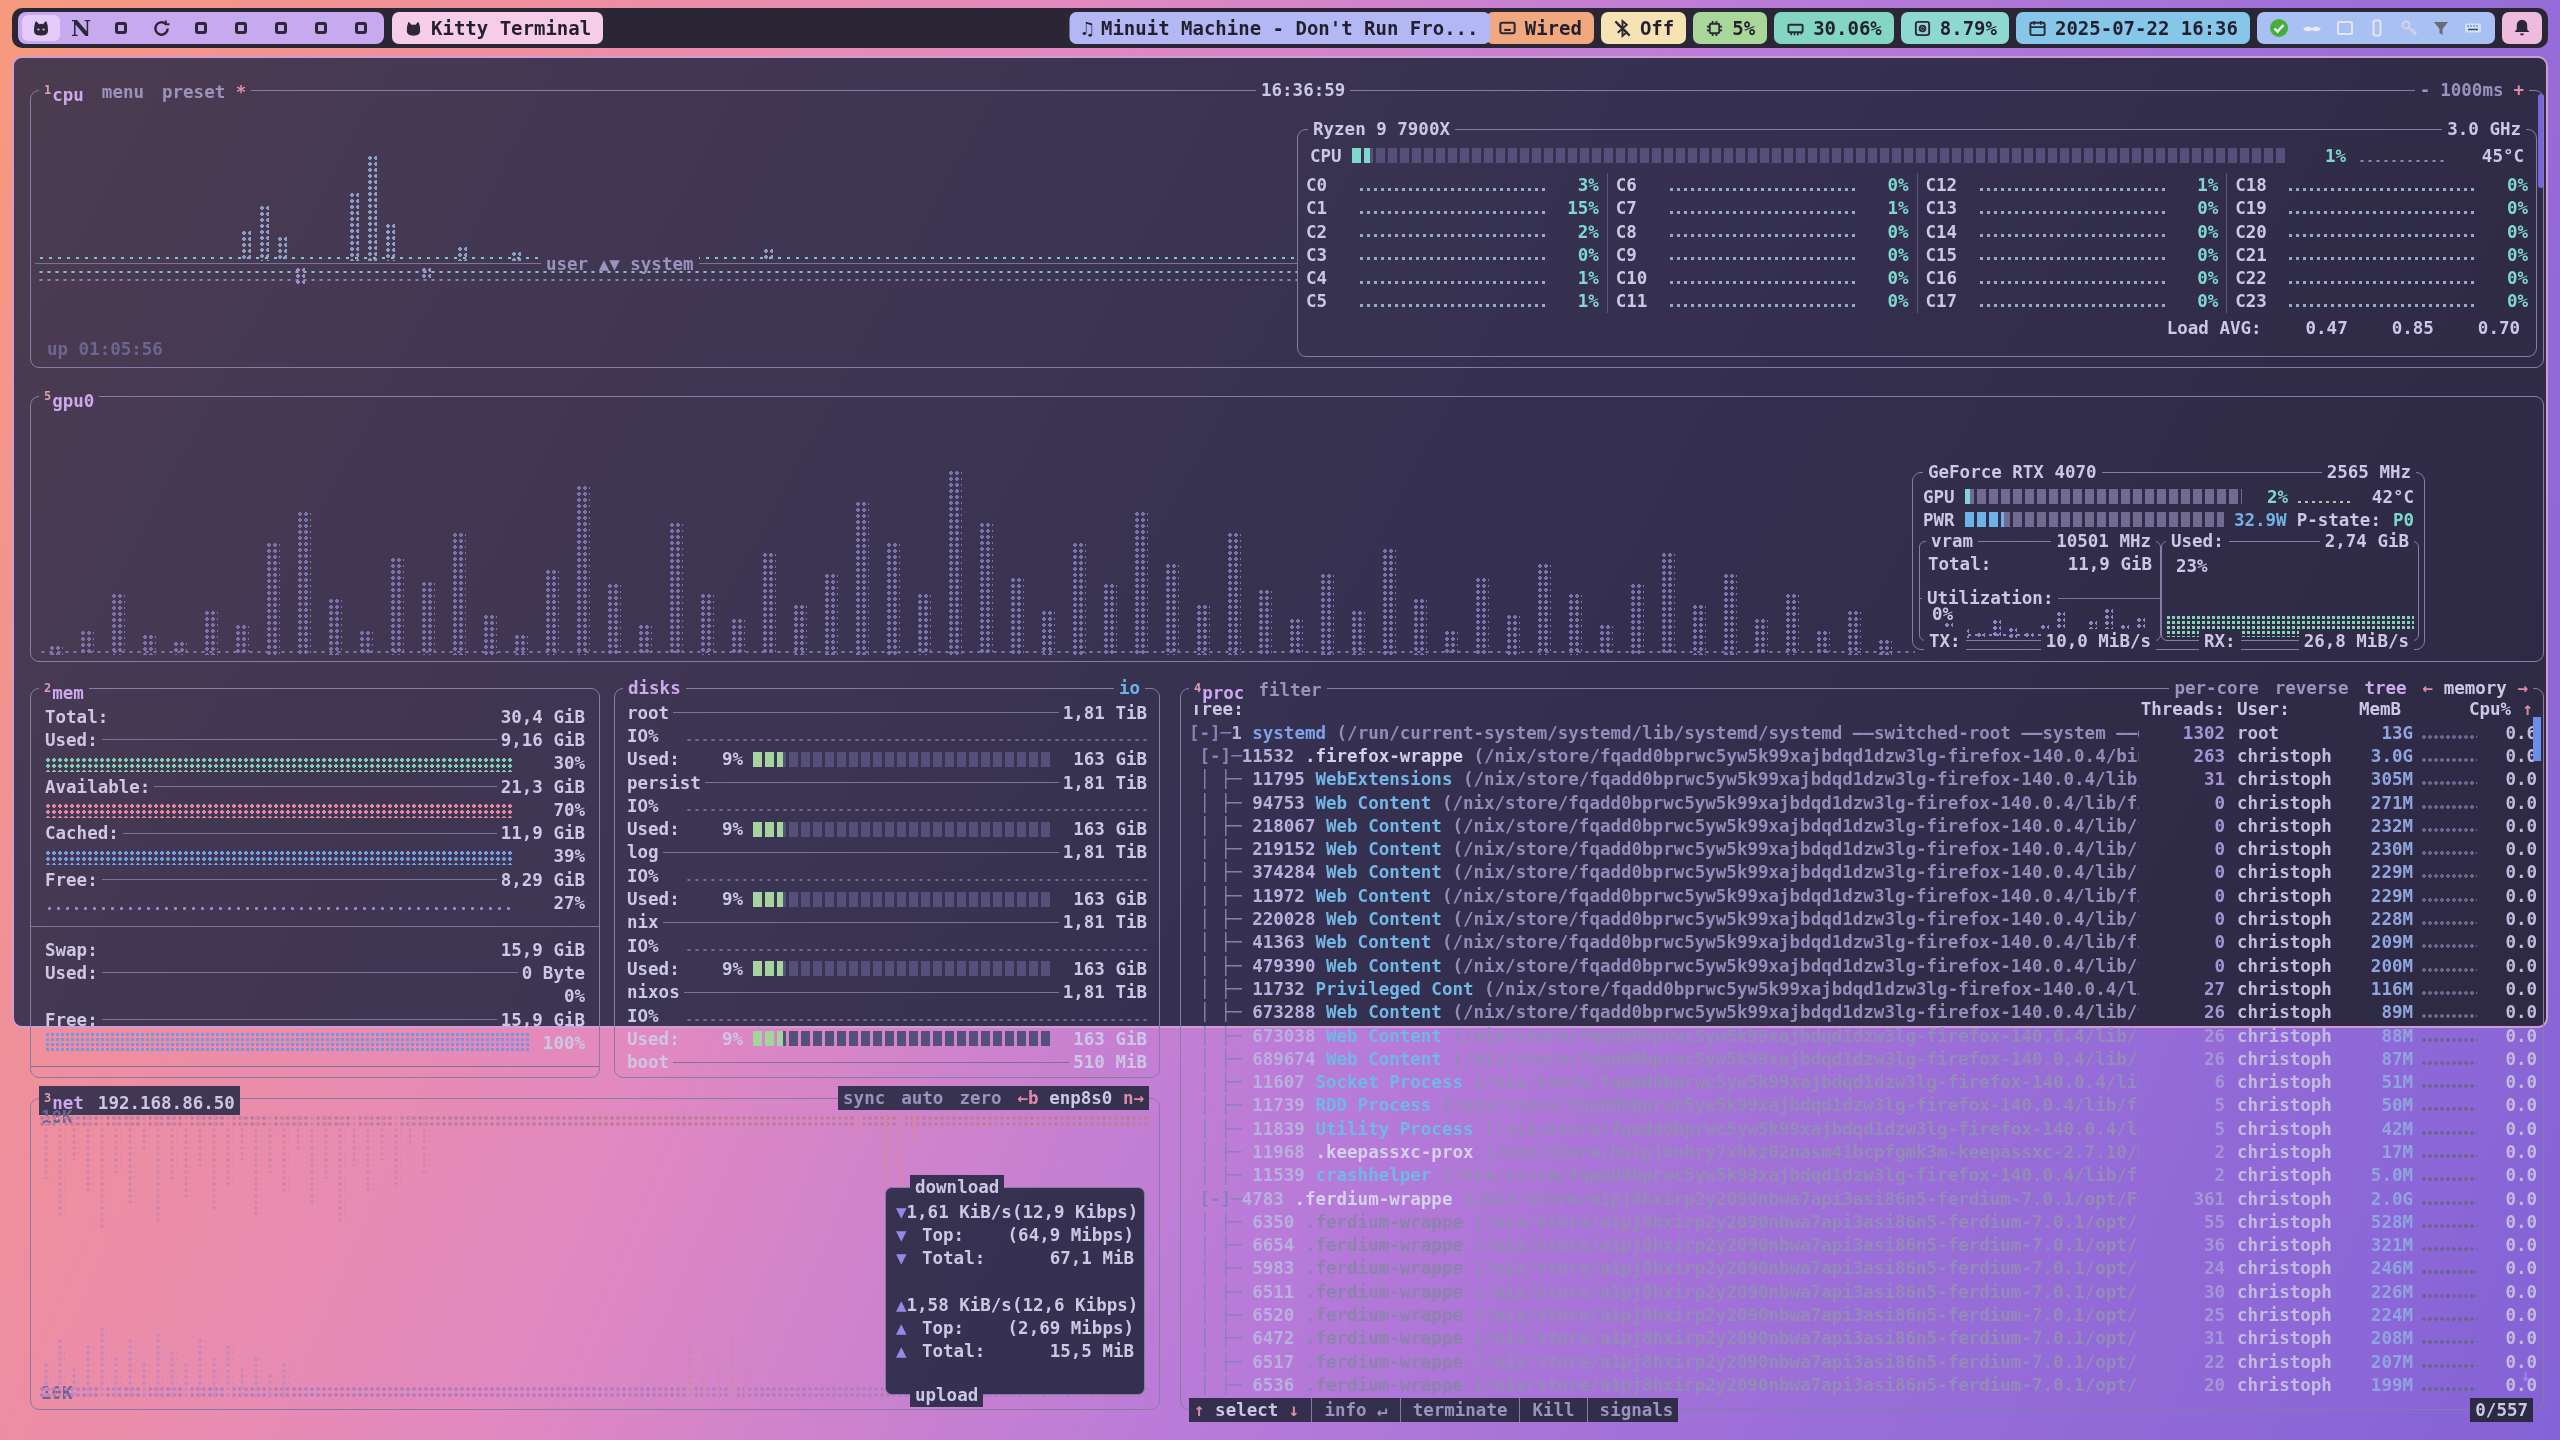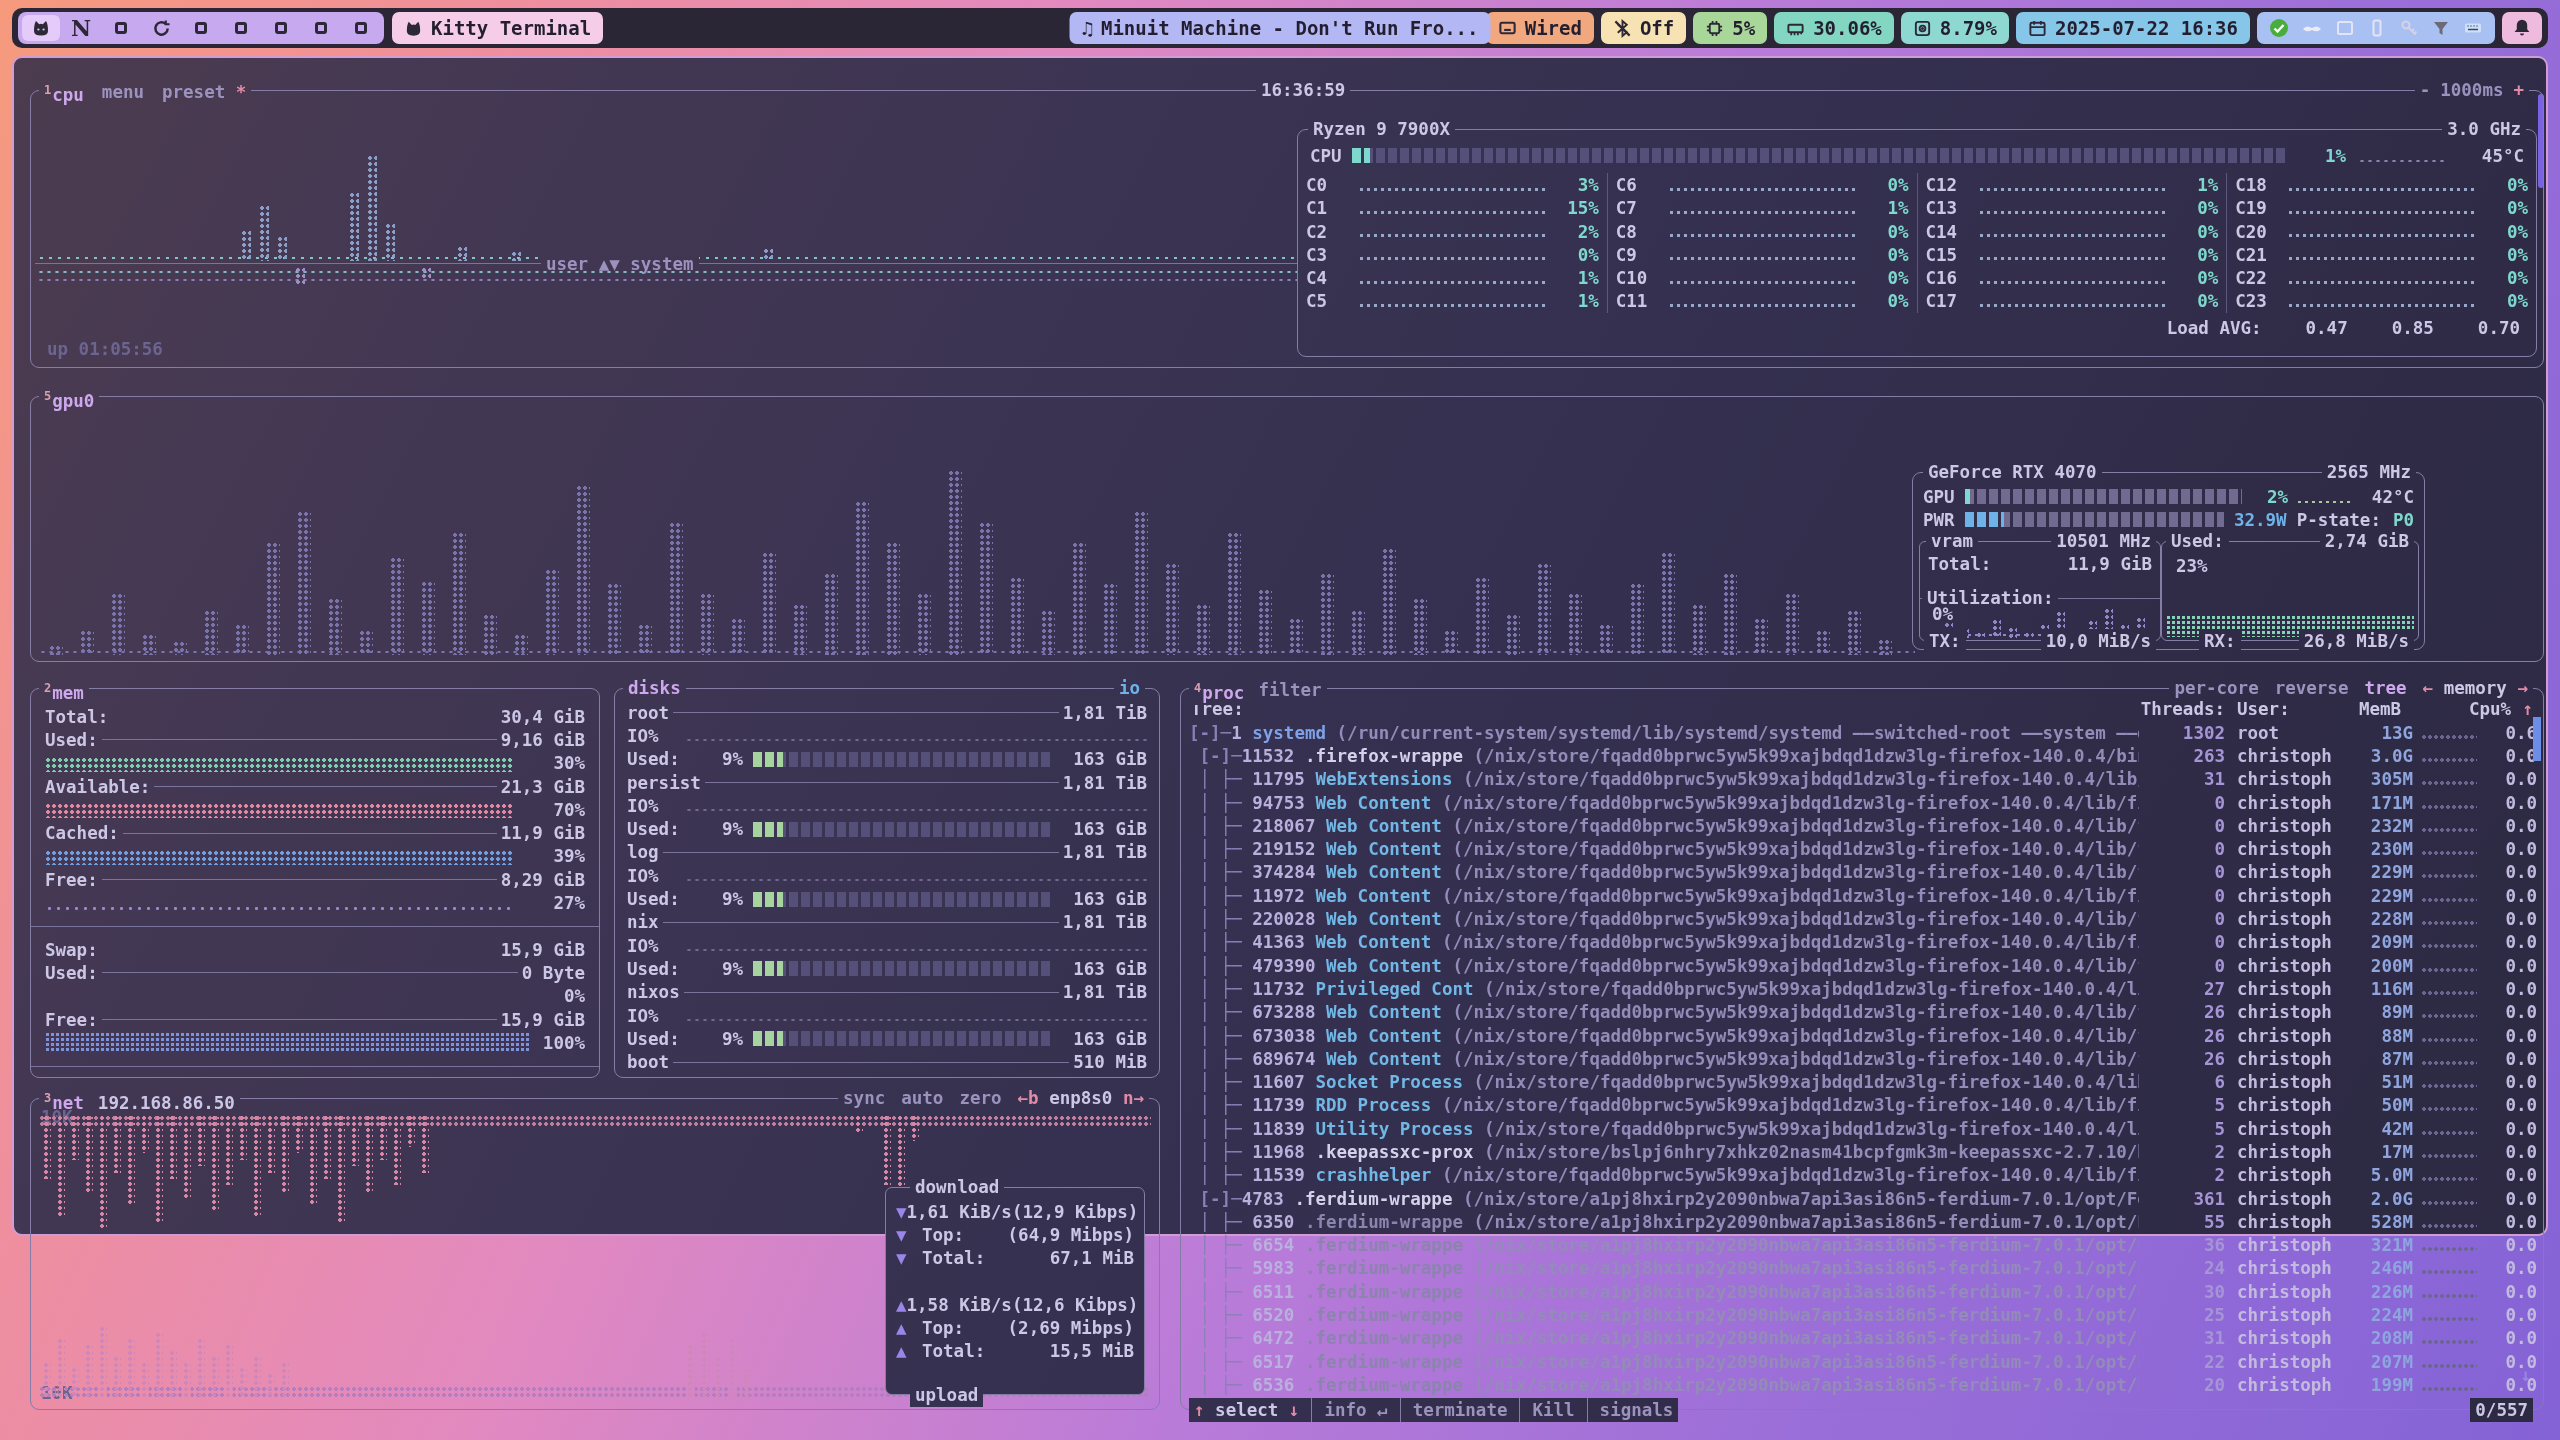--- a/index.html
+++ b/index.html
@@ -32,21 +32,21 @@
   .wsi .sq{width:12px;height:12px;border:3px solid #2d2838;border-radius:3px;}
   .wsi svg,.pill svg{display:block;}
   .pill{display:flex;align-items:center;gap:8px;height:32px;padding:0 12px;border-radius:7px;white-space:nowrap;}
   .p-win{background:#f6cde8;}
   .p-media{background:#b3b8f5;position:absolute;left:50%;transform:translateX(-50%);}
   .tb-right{margin-left:auto;display:flex;align-items:center;gap:7px;}
   .p-vol{background:#ee8fa2;}.p-net{background:#f1a87e;}.p-bt{background:#f6e2b2;}
   .p-cpu{background:#a9d79a;}.p-mem{background:#82d6c2;}.p-disk{background:#8ed8d2;}
   .p-clock{background:#85c6e9;}.p-tray{background:#a9c0f2;gap:12px;}.p-bell{background:#eebade;padding:0 10px;}
   
-  .term{position:absolute;left:12px;top:56px;width:2536px;height:1180px;border:2px solid #cf9cd4;border-radius:10px;
+  .term{position:absolute;left:12px;top:56px;width:2536px;height:972px;border:2px solid #cf9cd4;border-radius:10px;
     background-image:var(--g);background-attachment:fixed;font-size:17.5px;font-weight:600;}
   .box{position:absolute;border:1.5px solid var(--bdr);border-radius:9px;}
   .bt{position:absolute;top:-13px;display:flex;align-items:center;gap:18px;padding:0 5px;
       background-image:var(--g);background-attachment:fixed;white-space:nowrap;line-height:24px;}
   .bb{position:absolute;bottom:-13px;display:flex;align-items:center;gap:16px;padding:0 5px;
       background-image:var(--g);background-attachment:fixed;white-space:nowrap;line-height:24px;}
   .sup{font-size:12px;color:#d9a0b4;vertical-align:super;margin-right:1px;}
   .t-title{color:var(--title);font-weight:bold;}
   .t-opt{color:var(--dim);}
   .t-star{color:var(--pink);}
@@ -975,21 +975,21 @@
           <span class="pus">christoph</span>
           <span class="pmem">305M</span>
           <span class="pdots dots"></span>
           <span class="pcpu">0.0</span>
         </div>
 
         <div class="prow">
           <span class="pleft"><span class="ptree"> │ ├─ </span><span class="ppid">94753</span> <span class="nc">Web Content</span> <span class="pcmd">(/nix/store/fqadd0bprwc5yw5k99xajbdqd1dzw3lg-firefox-140.0.4/lib/firefox)</span></span>
           <span class="pth">0</span>
           <span class="pus">christoph</span>
-          <span class="pmem">171M</span>
+          <span class="pmem">271M</span>
           <span class="pdots dots"></span>
           <span class="pcpu">0.0</span>
         </div>
 
         <div class="prow">
           <span class="pleft"><span class="ptree"> │ ├─ </span><span class="ppid">218067</span> <span class="nc">Web Content</span> <span class="pcmd">(/nix/store/fqadd0bprwc5yw5k99xajbdqd1dzw3lg-firefox-140.0.4/lib/firefo)</span></span>
           <span class="pth">0</span>
           <span class="pus">christoph</span>
           <span class="pmem">232M</span>
           <span class="pdots dots"></span>

